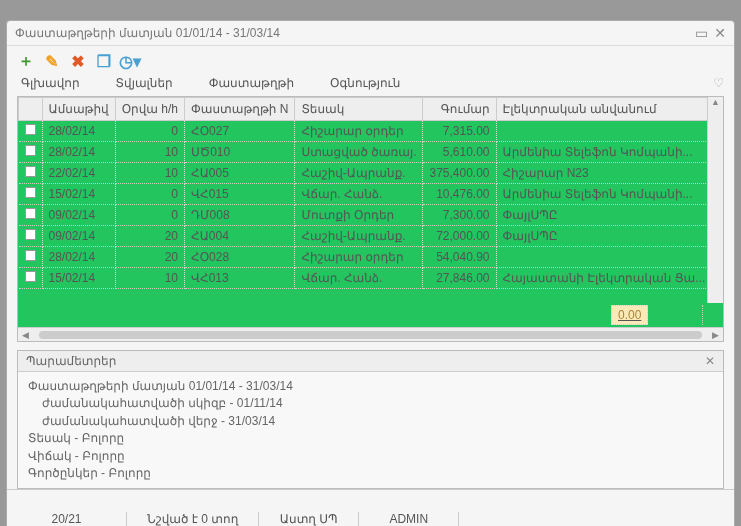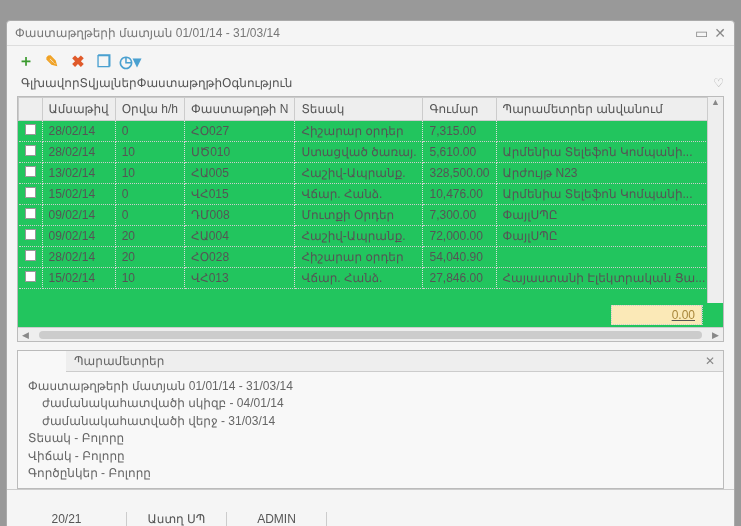--- a/index.html
+++ b/index.html
@@ -36,21 +36,21 @@
   display:flex; gap:8px; align-items:center;
   padding: 6px 10px 2px 10px;
 }
 .ico { width:18px; height:18px; display:inline-flex; align-items:center; justify-content:center; font-size:16px; font-weight:bold; }
 .ico-plus { color:#3a9a2e; }
 .ico-pencil { color:#f0a020; }
 .ico-x { color:#e05a2a; }
 .ico-copy { color:#4aa0d0; }
 .ico-time { color:#4aa0d0; }
 .menubar {
-  display:flex; 
+  display:flex; gap:36px;
   padding: 4px 14px 6px 14px;
   color:#555;
   position:relative;
 }
 .menubar .expand { position:absolute; right:10px; color:#aaa; font-size:12px; }
 .content {
   flex:1;
   margin: 0 10px;
   display:flex;
   flex-direction:column;
@@ -80,29 +80,29 @@
 }
 tbody td {
   border-bottom:1px dotted #ccc;
   border-right:1px dotted #ddd;
   padding:3px 6px;
   white-space:nowrap;
   color:#555;
 }
 tbody tr td:first-child { text-align:center; width:26px; }
 .chk { width:11px; height:11px; border:1px solid #999; display:inline-block; background:#fff; }
-.col-num { text-align:left; }
+.col-num { text-align:right; }
 .side-scroll { width:16px; background:#eee; border-left:1px solid #ccc; position:relative; }
 .side-scroll .up, .side-scroll .down { height:14px; text-align:center; font-size:9px; color:#888; }
 .totals {
   display:flex; justify-content:flex-end;
   padding: 2px 20px 2px 0;
 }
 .totals-box {
-  display:flex; flex-direction:column;
+  display:flex; flex-direction:row;
   border-right:1px dotted #ccc;
   width:92px;
   text-decoration:underline;
 }
 .totals-box div {
   border:1px dotted #ccc;
   padding:2px 6px;
   text-align:right;
 }
 .totals-box div:first-child { background:#fbe9b7; color:#a8863a; }
@@ -118,21 +118,20 @@
   margin-top:8px;
   border:1px solid #bbb;
   background:#f8f8f8;
 }
 .params-head {
   display:flex; justify-content:space-between;
   padding:3px 8px;
   border-bottom:1px solid #ccc;
   background:#eee;
   color:#666;
-  margin-left:48px;
 }
 .params-body {
   padding:6px 10px;
   line-height:1.45;
   color:#666;
 }
 .params-body .indent { padding-left:14px; }
 .statusbar {
   border-top:1px solid #ccc;
   display:flex;
@@ -182,21 +181,21 @@
         <div style="flex:1; overflow:hidden;">
           <table>
             <thead>
               <tr>
                 <th style="width:26px"></th>
                 <th style="width:80px">Ամսաթիվ</th>
                 <th style="width:65px" class="col-num">Օրվա h/h</th>
                 <th style="width:110px">Փաստաթղթի N</th>
                 <th style="width:120px">Տեսակ</th>
                 <th style="width:90px" class="col-num">Գումար</th>
-                <th>Պարամետրեր անվանում</th>
+                <th>Էլեկտրական անվանում</th>
               </tr>
             </thead>
             <tbody id="tbody">
             <tr>
                   <td><span class="chk"></span></td>
                   <td>28/02/14</td>
                   <td class="col-num">0</td>
                   <td>ՀՕ027</td>
                   <td>Հիշարար օրդեր</td>
                   <td class="col-num">7,315.00</td>
@@ -206,26 +205,26 @@
                   <td><span class="chk"></span></td>
                   <td>28/02/14</td>
                   <td class="col-num">10</td>
                   <td>ՍԾ010</td>
                   <td>Ստացված ծառայ.</td>
                   <td class="col-num">5,610.00</td>
                   <td>Արմենիա Տելեֆոն Կոմպանի...</td>
                 </tr>
                 <tr>
                   <td><span class="chk"></span></td>
-                  <td>13/02/14</td>
+                  <td>22/02/14</td>
                   <td class="col-num">10</td>
                   <td>ՀԱ005</td>
                   <td>Հաշիվ-Ապրանք.</td>
-                  <td class="col-num">328,500.00</td>
-                  <td>Արժույթ N23</td>
+                  <td class="col-num">375,400.00</td>
+                  <td>Հիշարար N23</td>
                 </tr>
                 <tr>
                   <td><span class="chk"></span></td>
                   <td>15/02/14</td>
                   <td class="col-num">0</td>
                   <td>ՎՀ015</td>
                   <td>Վճար. Հանձ.</td>
                   <td class="col-num">10,476.00</td>
                   <td>Արմենիա Տելեֆոն Կոմպանի...</td>
                 </tr>
@@ -284,28 +283,29 @@
       </div>
     </div>
 
     <div class="params">
       <div class="params-head">
         <span>Պարամետրեր</span>
         <span style="color:#888">✕</span>
       </div>
       <div class="params-body">
         <div>Փաստաթղթերի մատյան 01/01/14 - 31/03/14</div>
-        <div class="indent">ժամանակահատվածի սկիզբ  - 04/01/14</div>
+        <div class="indent">ժամանակահատվածի սկիզբ  - 01/11/14</div>
         <div class="indent">ժամանակահատվածի վերջ  - 31/03/14</div>
         <div>Տեսակ  - Բոլորը</div>
         <div>Վիճակ  - Բոլորը</div>
         <div>Գործընկեր  - Բոլորը</div>
       </div>
     </div>
   </div>
 
   <div class="statusbar">
     <div>20/21</div>
+    <div>Նշված է 0 տող</div>
     <div>Աստղ ՍՊ</div>
     <div>ADMIN</div>
     <div style="flex:1;border:none"></div>
   </div>
 </div>
 
 </body></html>

